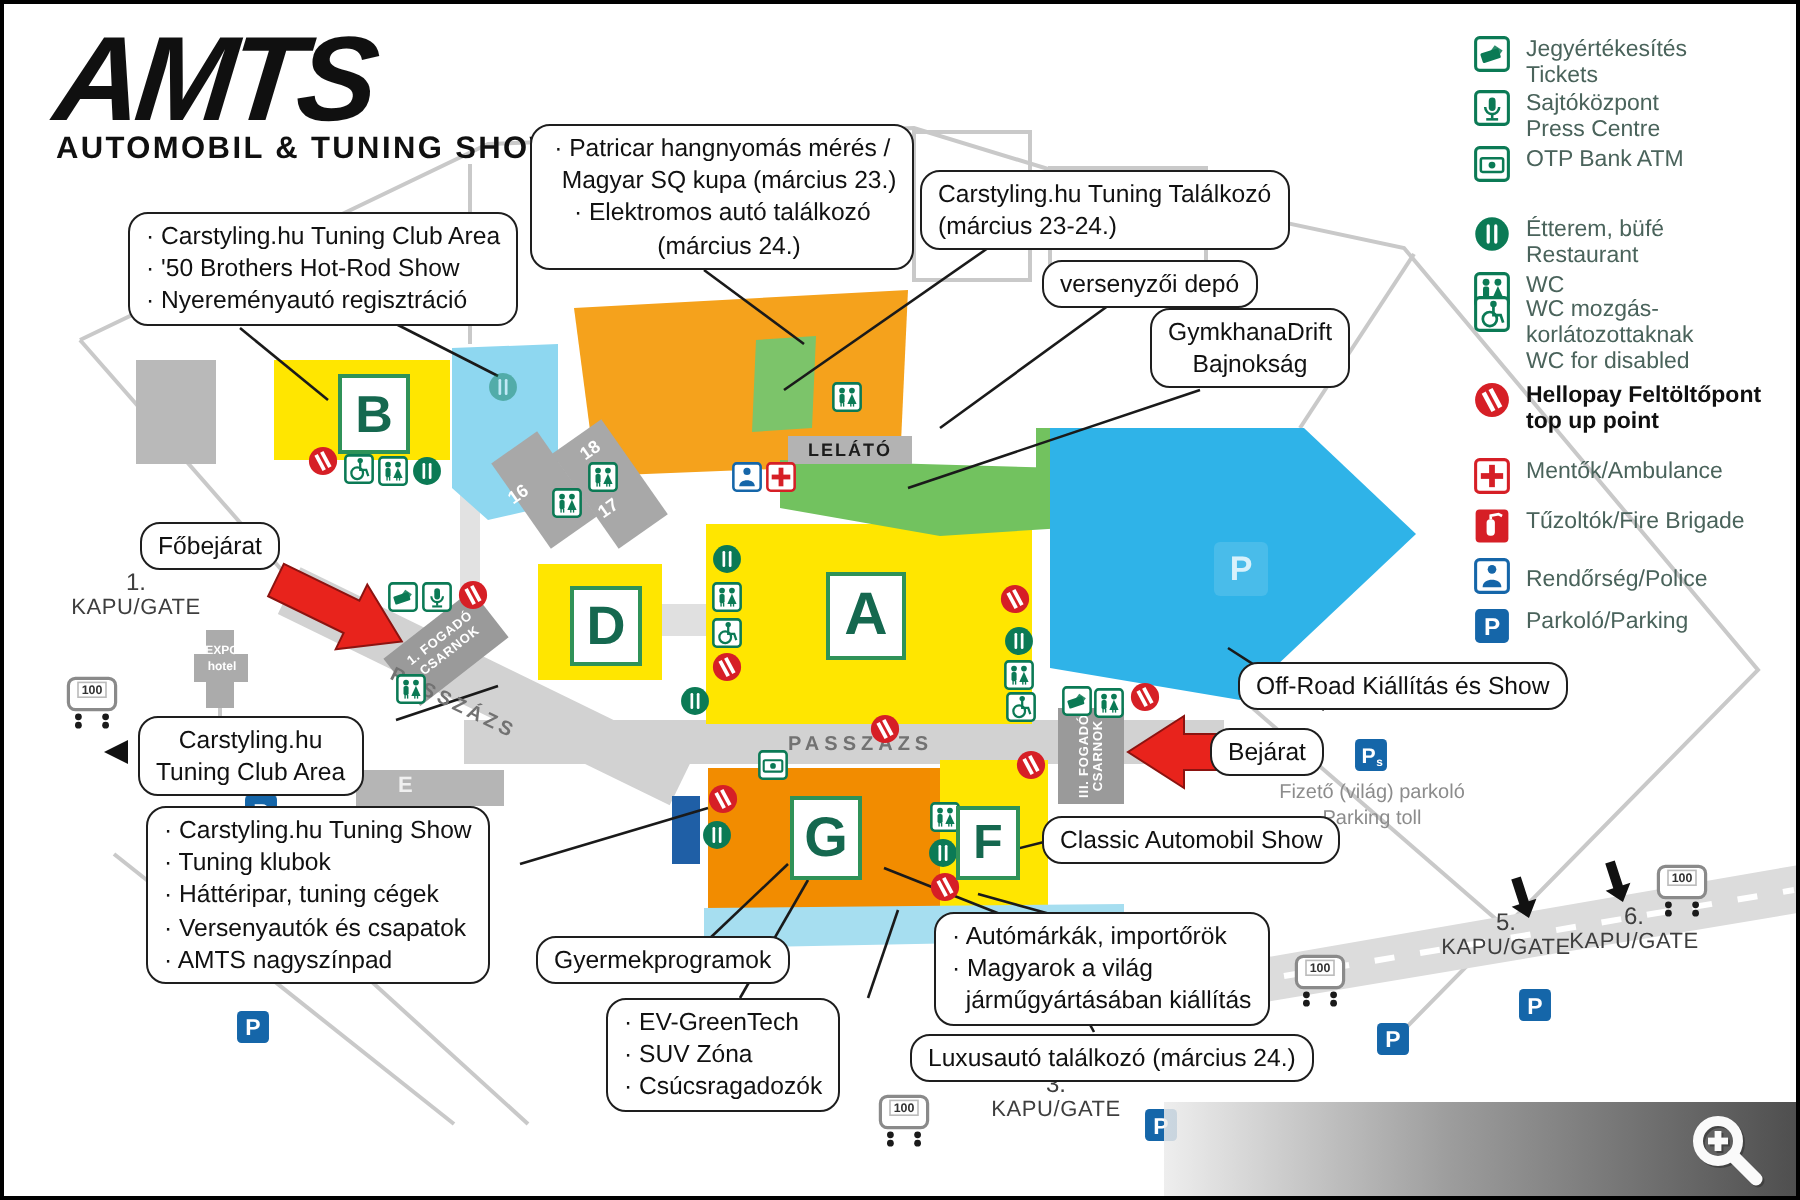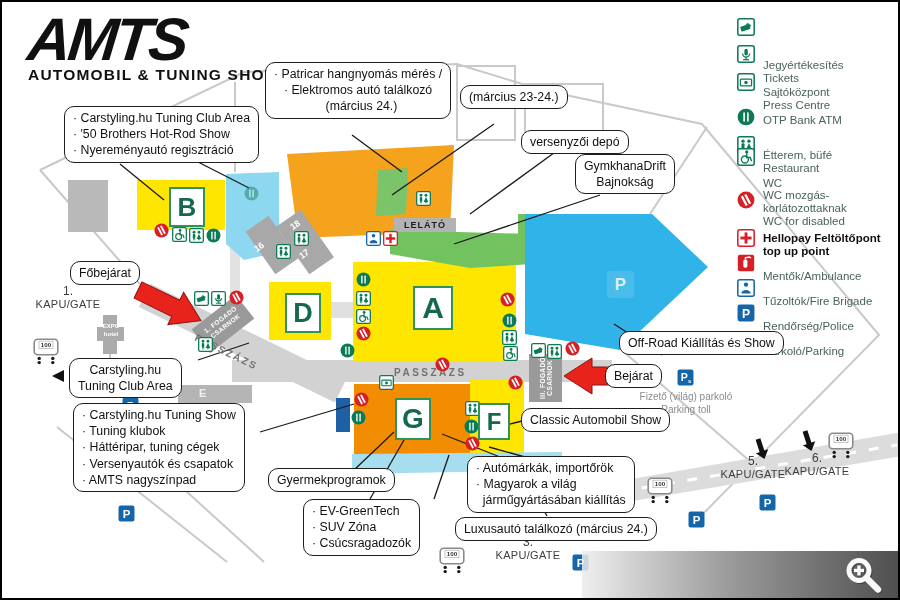--- a/index.html
+++ b/index.html
@@ -12,21 +12,21 @@
   #logo .t{font-size:60px;font-weight:bold;font-style:italic;letter-spacing:-3px;line-height:1.0;transform:skewX(-6deg);}
   #logo .s{font-size:15.5px;font-weight:bold;letter-spacing:1.2px;margin-top:-4px;}
   
   .callout{background:#fff;border:1.6px solid #1e1e1e;border-radius:10px;padding:3px 8px;
            font-size:12.3px;line-height:1.32;color:#111;z-index:6;position:absolute;
            display:inline-block;white-space:nowrap;}
   .callout.center{text-align:center;}
   
   .lg-item{position:absolute;left:735px;display:flex;align-items:flex-start;z-index:3;}
   .lg-icon{width:18px;height:18px;flex:0 0 18px;margin-right:8px;}
-  .lg-txt{font-size:11.5px;line-height:1.12;color:#4a635b;padding-top:1px;margin-top:40px;}
+  .lg-txt{font-size:11.5px;line-height:1.12;color:#4a635b;padding-top:1px;}
   .lg-item.bold .lg-txt{color:#101010;font-weight:bold;}
   
   .hall-letter{position:absolute;background:#fff;border:2px solid #2F9258;color:#15684F;
                display:flex;align-items:center;justify-content:center;font-weight:bold;z-index:4;}
   
   .marker{position:absolute;z-index:3;line-height:0;}
   .marker.faded{opacity:.45;}
   
   .maplbl{position:absolute;z-index:2;}
   #lelato{left:392px;top:217px;width:62px;height:13px;text-align:center;font-size:9px;font-weight:bold;
@@ -188,24 +188,26 @@
   <div id="lake-p" class="maplbl">P</div>
 
   <div id="callouts">
       <div class="callout" style="left: 62px; top: 104px;">
         <div class="ln">· Carstyling.hu Tuning Club Area</div>
         <div class="ln">· '50 Brothers Hot-Rod Show</div>
         <div class="ln">· Nyereményautó regisztráció</div>
       </div>
       <div class="callout" style="left: 263px; top: 60px; text-align: center;">
         <div class="ln">· Patricar hangnyomás mérés /</div>
+        <div class="ln">&nbsp;&nbsp;Magyar SQ kupa (március 23.)</div>
         <div class="ln">· Elektromos autó találkozó</div>
         <div class="ln">&nbsp;&nbsp;(március 24.)</div>
       </div>
       <div class="callout" style="left: 458px; top: 83px;">
+        <div class="ln">Carstyling.hu Tuning Találkozó</div>
         <div class="ln">(március 23-24.)</div>
       </div>
       <div class="callout center" style="left: 519px; top: 128px;">
         <div class="ln">versenyzői depó</div>
       </div>
       <div class="callout center" style="left: 573px; top: 152px;">
         <div class="ln">GymkhanaDrift</div>
         <div class="ln">Bajnokság</div>
       </div>
       <div class="callout center" style="left: 68px; top: 259px;">
@@ -688,21 +690,21 @@
         <span class="lg-txt">Mentők/Ambulance</span>
       </div>
       <div class="lg-item" style="top: 252px;">
         <span class="lg-icon"><svg viewBox="0 0 20 20" width="18" height="18">
             <rect x="0.9" y="0.9" width="18.2" height="18.2" rx="2.2" fill="#D61F26"></rect>
             <rect x="7" y="6.2" width="4.6" height="9.2" rx="2" fill="#fff"></rect>
             <path d="M9.3 6.2 L9.3 4.2 L13.6 3.4 l2 1" stroke="#fff" stroke-width="1.5" fill="none"></path>
           </svg></span>
         <span class="lg-txt">Tűzoltók/Fire Brigade</span>
       </div>
-      <div class="lg-item" style="top: 277px;">
+      <div class="lg-item" style="top: 277px; align-items: flex-end;">
         <span class="lg-icon"><svg viewBox="0 0 20 20" width="18" height="18">
             <rect x="0.9" y="0.9" width="18.2" height="18.2" rx="2.2" fill="#fff" stroke="#1566A9" stroke-width="1.7"></rect>
             <circle cx="10" cy="6.3" r="2.4" fill="#1566A9"></circle>
             <path d="M4.8 16.2 C4.8 10.8 15.2 10.8 15.2 16.2 Z" fill="#1566A9"></path>
           </svg></span>
         <span class="lg-txt">Rendőrség/Police</span>
       </div>
       <div class="lg-item" style="top: 302px;">
         <span class="lg-icon"><svg viewBox="0 0 20 20" width="18" height="18">
             <rect x="0.6" y="0.6" width="18.8" height="18.8" rx="2.6" fill="#1566A9"></rect>

